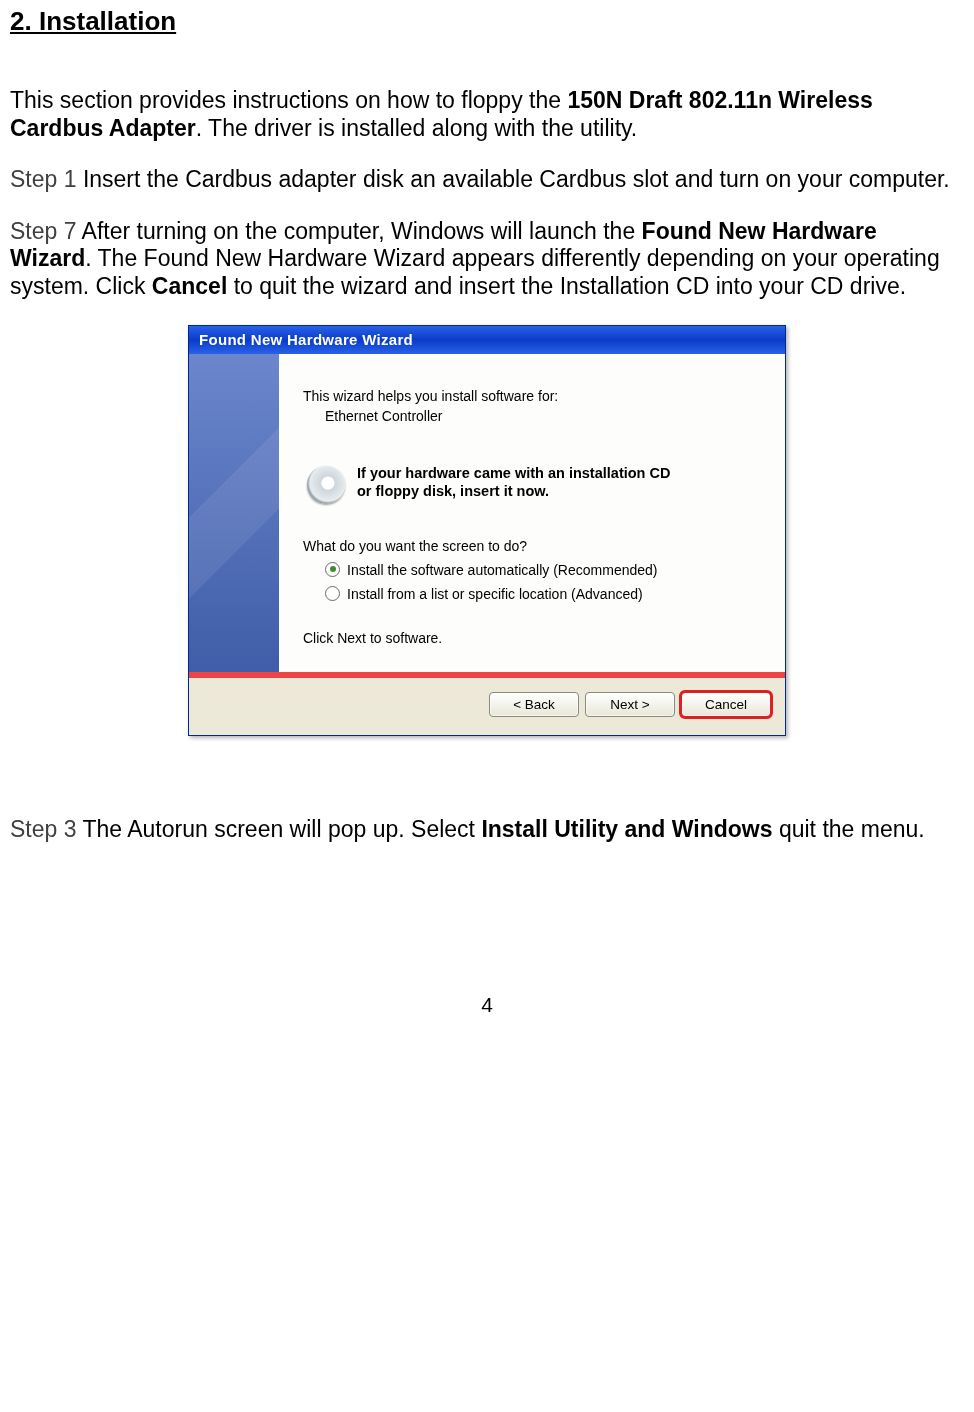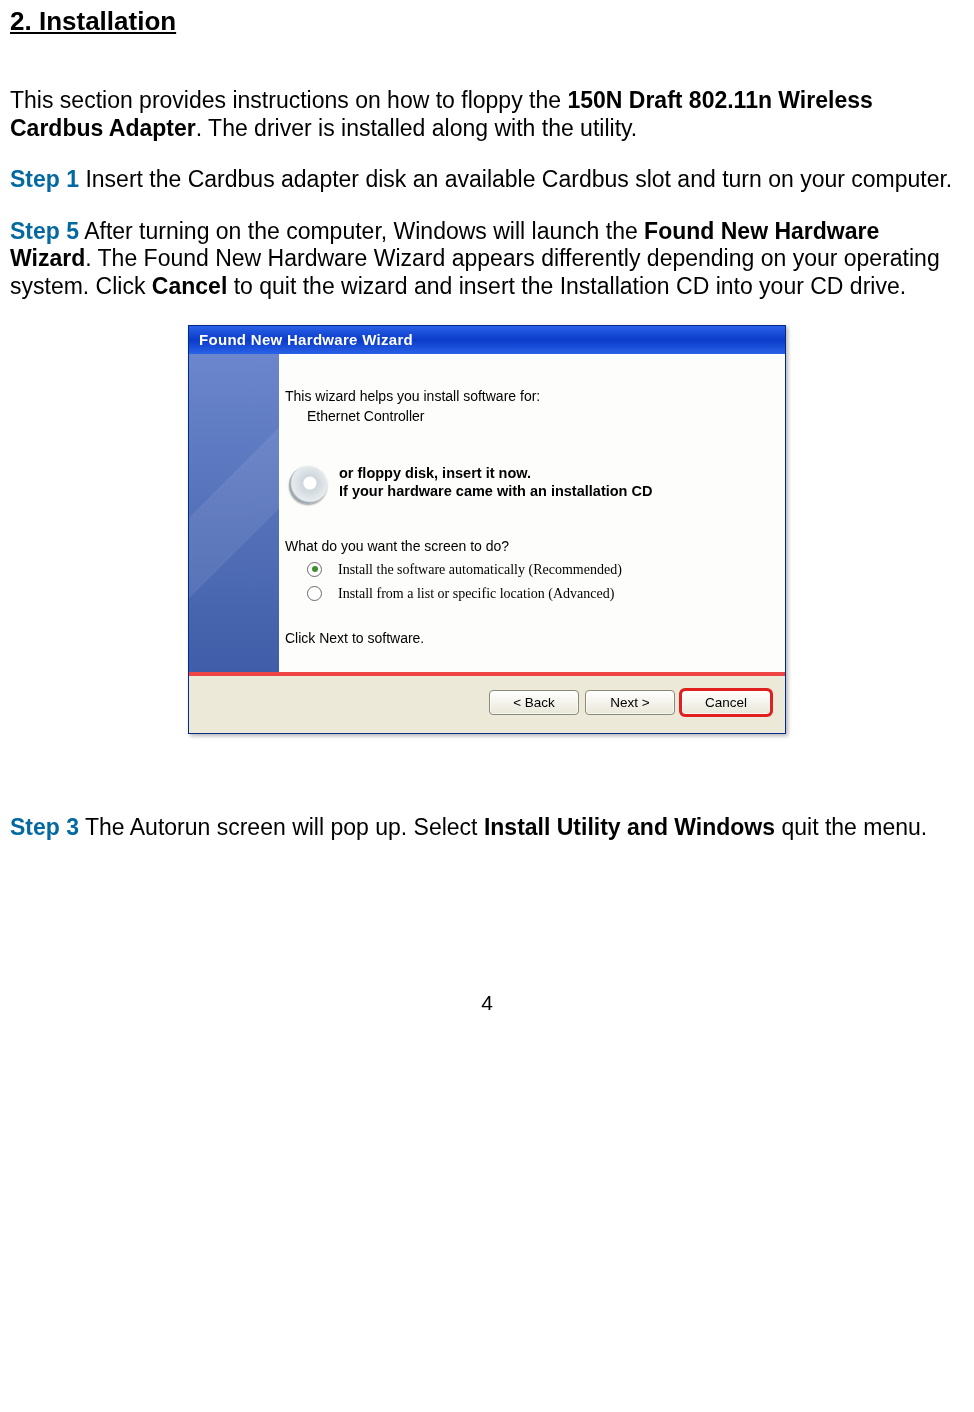--- a/index.html
+++ b/index.html
@@ -19,22 +19,22 @@
     font-weight: bold;
     margin: 0 0 50px 0;
     text-decoration: underline;
   }
   .body-text {
     font-size: 23px;
     line-height: 1.2;
     margin: 0 0 24px 0;
   }
   .step-label {
-    color: #0369a1;
-    font-weight: bold;
+    color: #404040;
+    font-weight: normal;
   }
   b { font-weight: bold; }
   .wizard-wrap {
     text-align: center;
     margin: 8px 0 80px 0;
   }
   .wizard {
     width: 596px;
     margin: 0 auto;
     border: 1px solid #002a8a;
@@ -65,21 +65,21 @@
     content: "";
     position: absolute;
     inset: 0;
     background:
       linear-gradient(135deg, transparent 40%, rgba(255,255,255,0.08) 40%, rgba(255,255,255,0.08) 60%, transparent 60%),
       linear-gradient(to bottom, #6b86cc, #3f5da8);
   }
   .content {
     flex: 1;
     background: #fdfdfb;
-    padding: 34px 18px 22px 6px;
+    padding: 34px 18px 22px 24px;
   }
   .wiz-line { margin: 0 0 4px 0; }
   .indent { margin-left: 22px; }
   .cd-row {
     display: flex;
     align-items: flex-start;
     gap: 12px;
     margin: 40px 0 10px 4px;
   }
   .cd-icon {
@@ -93,42 +93,41 @@
   }
   .cd-text {
     font-weight: bold;
     font-size: 14.5px;
     line-height: 1.25;
   }
   .q-line { margin-top: 34px; }
   .radio-row {
     margin: 8px 0 2px 22px;
     display: flex;
-    gap: 16px;
-    font-family: Liberation Serif, serif;
+    gap: 7px;
   }
   .radio {
     width: 13px; height: 13px;
     border-radius: 50%;
     border: 1px solid #6b6b6b;
     background: #fff;
     display: inline-flex;
     align-items: center;
     justify-content: center;
   }
   .radio.checked::after {
     content: "";
     width: 6px; height: 6px;
     border-radius: 50%;
     background: #3b8f2f;
   }
   .click-next { margin-top: 28px; }
   .button-bar {
     background: #ece9d8;
-    border-top: 4px solid #ef4444;
+    border-top: 6px solid #ef4444;
     padding: 14px 14px 18px 14px;
     display: flex;
     justify-content: flex-end;
     gap: 6px;
   }
   .xp-btn {
     min-width: 88px;
     padding: 4px 0;
     text-align: center;
     font-size: 13.5px;
@@ -156,39 +155,39 @@
 
   <p class="body-text">
     <span>This section provides instructions on how to floppy the </span><b>150N Draft 802.11n Wireless Cardbus Adapter</b><span>. The driver is installed along with the utility.</span>
   </p>
 
   <p class="body-text">
     <span class="step-label">Step 1</span><span> Insert the Cardbus adapter disk an available Cardbus slot and turn on your computer.</span>
   </p>
 
   <p class="body-text">
-    <span class="step-label">Step 5</span><span> After turning on the computer, Windows will launch the </span><b>Found New Hardware Wizard</b><span>. The Found New Hardware Wizard appears differently depending on your operating system. Click </span><b>Cancel</b><span> to quit the wizard and insert the Installation CD into your CD drive.</span>
+    <span class="step-label">Step 7</span><span> After turning on the computer, Windows will launch the </span><b>Found New Hardware Wizard</b><span>. The Found New Hardware Wizard appears differently depending on your operating system. Click </span><b>Cancel</b><span> to quit the wizard and insert the Installation CD into your CD drive.</span>
   </p>
 
   <div class="wizard-wrap">
     <div class="wizard">
       <div class="titlebar">
         <span>Found New Hardware Wizard</span>
       </div>
       <div class="content-split">
         <div class="side-strip"></div>
         <div class="content">
           <div class="wiz-line">This wizard helps you install software for:</div>
           <div class="wiz-line indent" style="">Ethernet Controller</div>
 
           <div class="cd-row">
             <div class="cd-icon"></div>
             <div class="cd-text">
+              <div>If your hardware came with an installation CD</div>
               <div>or floppy disk, insert it now.</div>
-              <div>If your hardware came with an installation CD</div>
             </div>
           </div>
 
           <div class="wiz-line q-line">What do you want the screen to do?</div>
           <div class="radio-row">
             <span class="radio checked"></span>
             <span>Install the software automatically (Recommended)</span>
           </div>
           <div class="radio-row">
             <span class="radio"></span>

